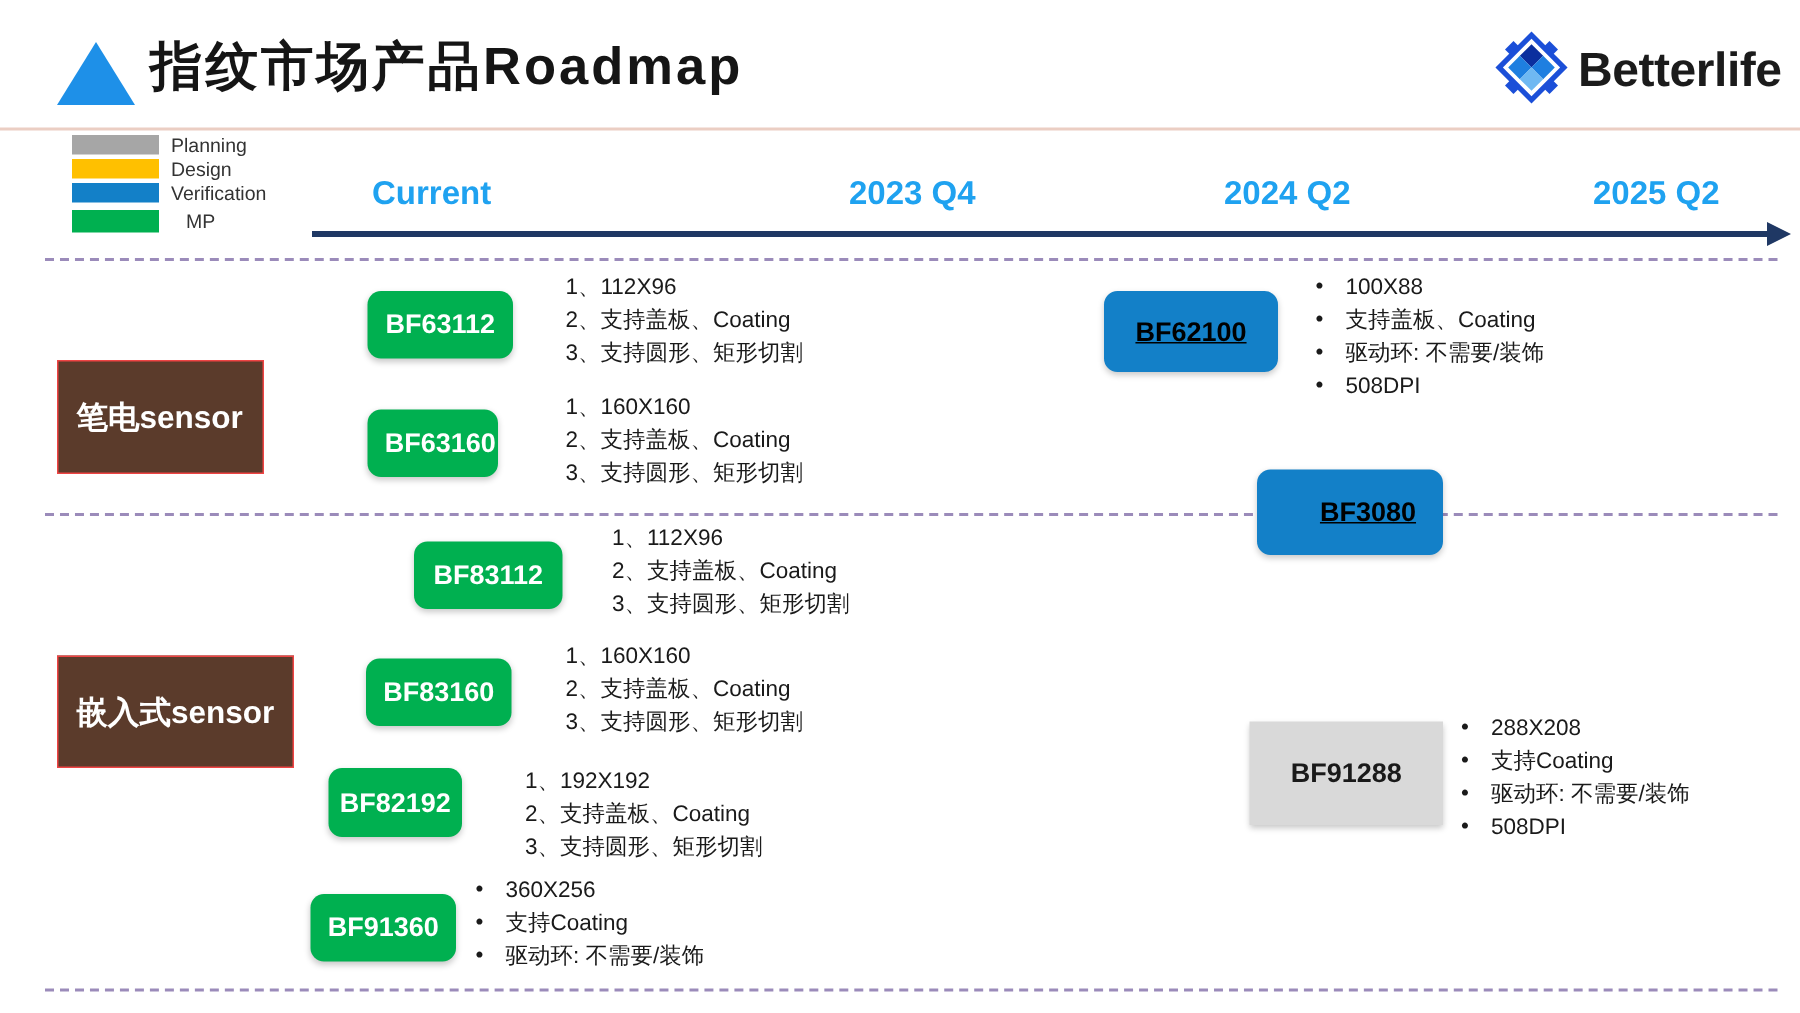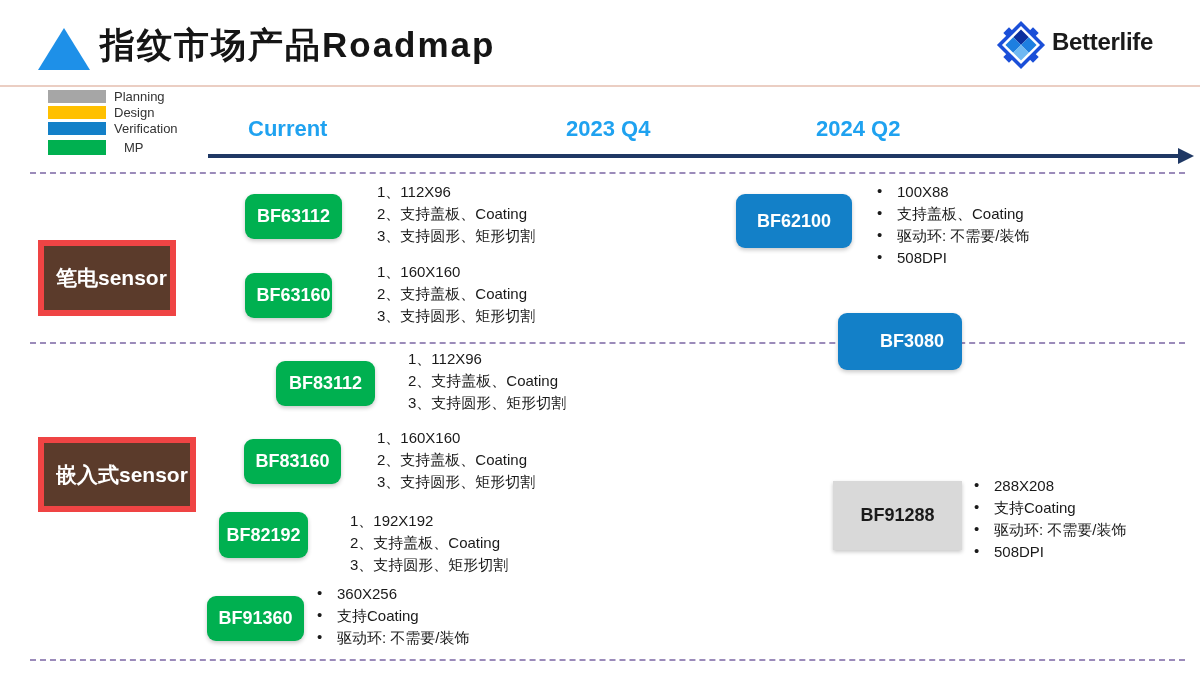--- a/index.html
+++ b/index.html
@@ -32,21 +32,21 @@
   #header-rule {
     position: absolute; left: 0; top: 85px; width: 1200px; height: 2px;
     background: #EBCEC3;
   }
 
   
   #logo { position: absolute; right: 18px; top: 18px; width: 186px; height: 54px; }
   #logo-mark { position: absolute; left: 0; top: 2px; width: 50px; height: 50px; }
   #logo-text {
     position: absolute; left: 56px; top: 10px;
-    font-size: 24px; font-weight: bold; color: #1B1B1B;
+    font-size: 32px; font-weight: bold; color: #1B1B1B;
     letter-spacing: -0.3px; white-space: nowrap;
   }
 
   
   #legend { position: absolute; left: 48px; top: 89px; width: 180px; }
   .legend-row { position: relative; height: 16px; }
   .legend-swatch {
     position: absolute; left: 0; top: 1px; width: 58px; height: 13px;
   }
   .legend-label {
@@ -77,39 +77,39 @@
   
   .divider {
     position: absolute; left: 30px; width: 1155px; height: 0;
     border-top: 2px dashed #9B8BBA;
   }
 
   
   .cat-box {
     position: absolute;
     background: #5B3B2B;
-    border: 6px solid #ef4444;
+    border: 1px solid #ef4444;
     color: #ffffff;
     font-size: 21px; font-weight: bold;
     display: flex; align-items: center;
     padding-left: 12px;
     white-space: nowrap;
   }
 
   
   .chip {
     position: absolute;
     border-radius: 9px;
     display: flex; align-items: center; justify-content: center;
     font-size: 18px; font-weight: bold;
     white-space: nowrap;
     box-shadow: 0 2px 4px rgba(0,0,0,0.22);
   }
   .chip.mp        { background: #00B050; color: #ffffff; }
-  .chip.verif     { background: #1380C8; color: #ffffff; }
+  .chip.verif     { background: #1380C8; color: #000000; text-decoration: underline; }
   .chip.planning  { background: #D9D9D9; color: #1A1A1A; border-radius: 0; }
 
   
   .spec {
     position: absolute;
     font-size: 15px; color: #1A1A1A;
     line-height: 22px; white-space: nowrap;
   }
   .spec .ln { display: block; }
   .spec.bulleted .ln { position: relative; padding-left: 22px; }
@@ -163,20 +163,21 @@
     </div>
     <div class="legend-row mp">
       <span class="legend-swatch" style="background:#00B050"></span>
       <span class="legend-label">MP</span>
     </div>
   </div>
 
   <div class="tl-label" style="left:248px">Current</div>
   <div class="tl-label" style="left:566px">2023 Q4</div>
   <div class="tl-label" style="left:816px">2024 Q2</div>
+  <div class="tl-label" style="left:1062px">2025 Q2</div>
   <div id="tl-line"></div>
   <div id="tl-arrow"></div>
 
   <div class="divider" style="top:172px"></div>
   <div class="divider" style="top:342px"></div>
   <div class="divider" style="top:659px"></div>
 
   <div class="cat-box" style="left:38px; top:240px; width:138px; height:76px;">笔电sensor</div>
   <div class="cat-box" style="left:38px; top:437px; width:158px; height:75px;">嵌入式sensor</div>
 

